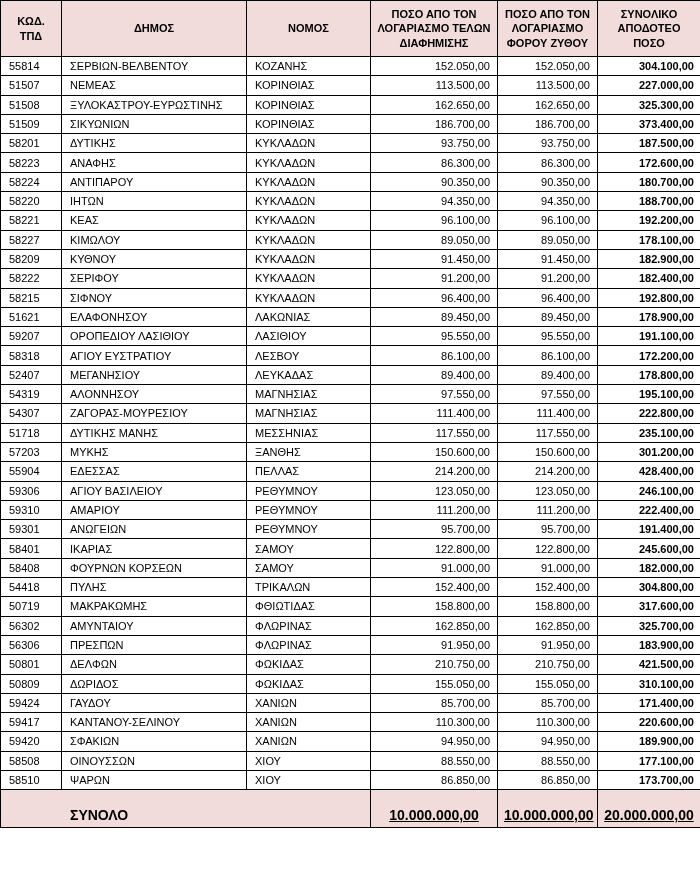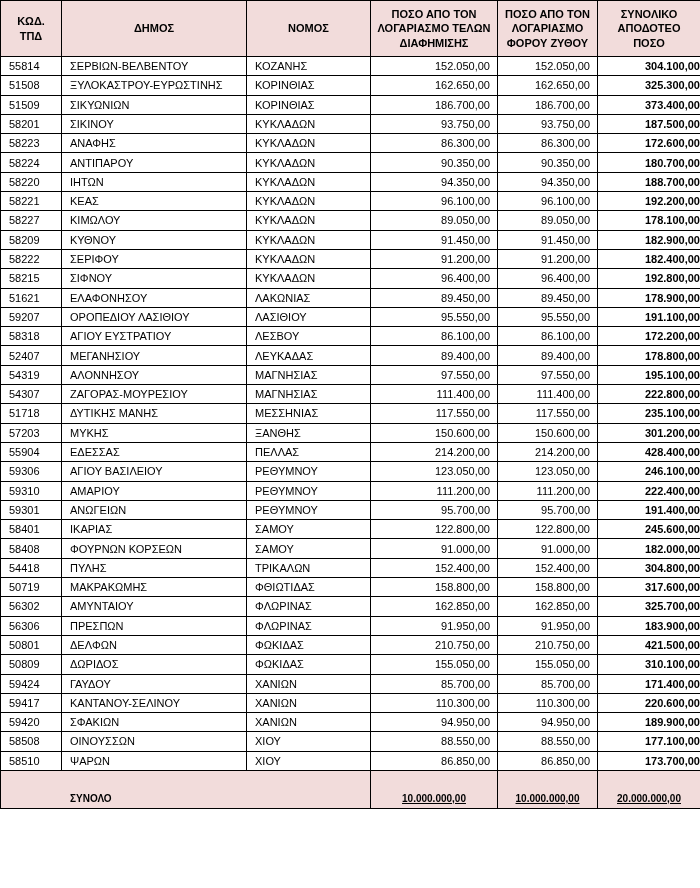--- a/index.html
+++ b/index.html
@@ -39,26 +39,26 @@
     white-space: nowrap;
     vertical-align: middle;
     background: #ffffff;
   }
   tbody td.num {
     text-align: right;
     padding-right: 7px;
   }
   tbody td.total {
     font-weight: bold;
-    padding-right: 0;
+    padding-right: 6px;
   }
   tfoot td {
     background: #f2dcdb;
     height: 38px;
-    font-size: 10px;
+    font-size: 14px;
     font-weight: bold;
     vertical-align: bottom;
     padding: 3px 6px 4px 6px;
     white-space: nowrap;
     border-bottom: 3px solid #1a1a1a;
   }
   tfoot td.label {
     padding-left: 69px;
     text-align: left;
   }
@@ -92,38 +92,46 @@
   <tbody>
       <tr>
         <td>55814</td>
         <td>ΣΕΡΒΙΩΝ-ΒΕΛΒΕΝΤΟΥ</td>
         <td>ΚΟΖΑΝΗΣ</td>
         <td class="num">152.050,00</td>
         <td class="num">152.050,00</td>
         <td class="num total">304.100,00</td>
       </tr>
       <tr>
+        <td>51507</td>
+        <td>ΝΕΜΕΑΣ</td>
+        <td>ΚΟΡΙΝΘΙΑΣ</td>
+        <td class="num">113.500,00</td>
+        <td class="num">113.500,00</td>
+        <td class="num total">227.000,00</td>
+      </tr>
+      <tr>
         <td>51508</td>
         <td>ΞΥΛΟΚΑΣΤΡΟΥ-ΕΥΡΩΣΤΙΝΗΣ</td>
         <td>ΚΟΡΙΝΘΙΑΣ</td>
         <td class="num">162.650,00</td>
         <td class="num">162.650,00</td>
         <td class="num total">325.300,00</td>
       </tr>
       <tr>
         <td>51509</td>
         <td>ΣΙΚΥΩΝΙΩΝ</td>
         <td>ΚΟΡΙΝΘΙΑΣ</td>
         <td class="num">186.700,00</td>
         <td class="num">186.700,00</td>
         <td class="num total">373.400,00</td>
       </tr>
       <tr>
         <td>58201</td>
-        <td>ΣΙΚΙΝΟΥ</td>
+        <td>ΔΥΤΙΚΗΣ</td>
         <td>ΚΥΚΛΑΔΩΝ</td>
         <td class="num">93.750,00</td>
         <td class="num">93.750,00</td>
         <td class="num total">187.500,00</td>
       </tr>
       <tr>
         <td>58223</td>
         <td>ΑΝΑΦΗΣ</td>
         <td>ΚΥΚΛΑΔΩΝ</td>
         <td class="num">86.300,00</td>

